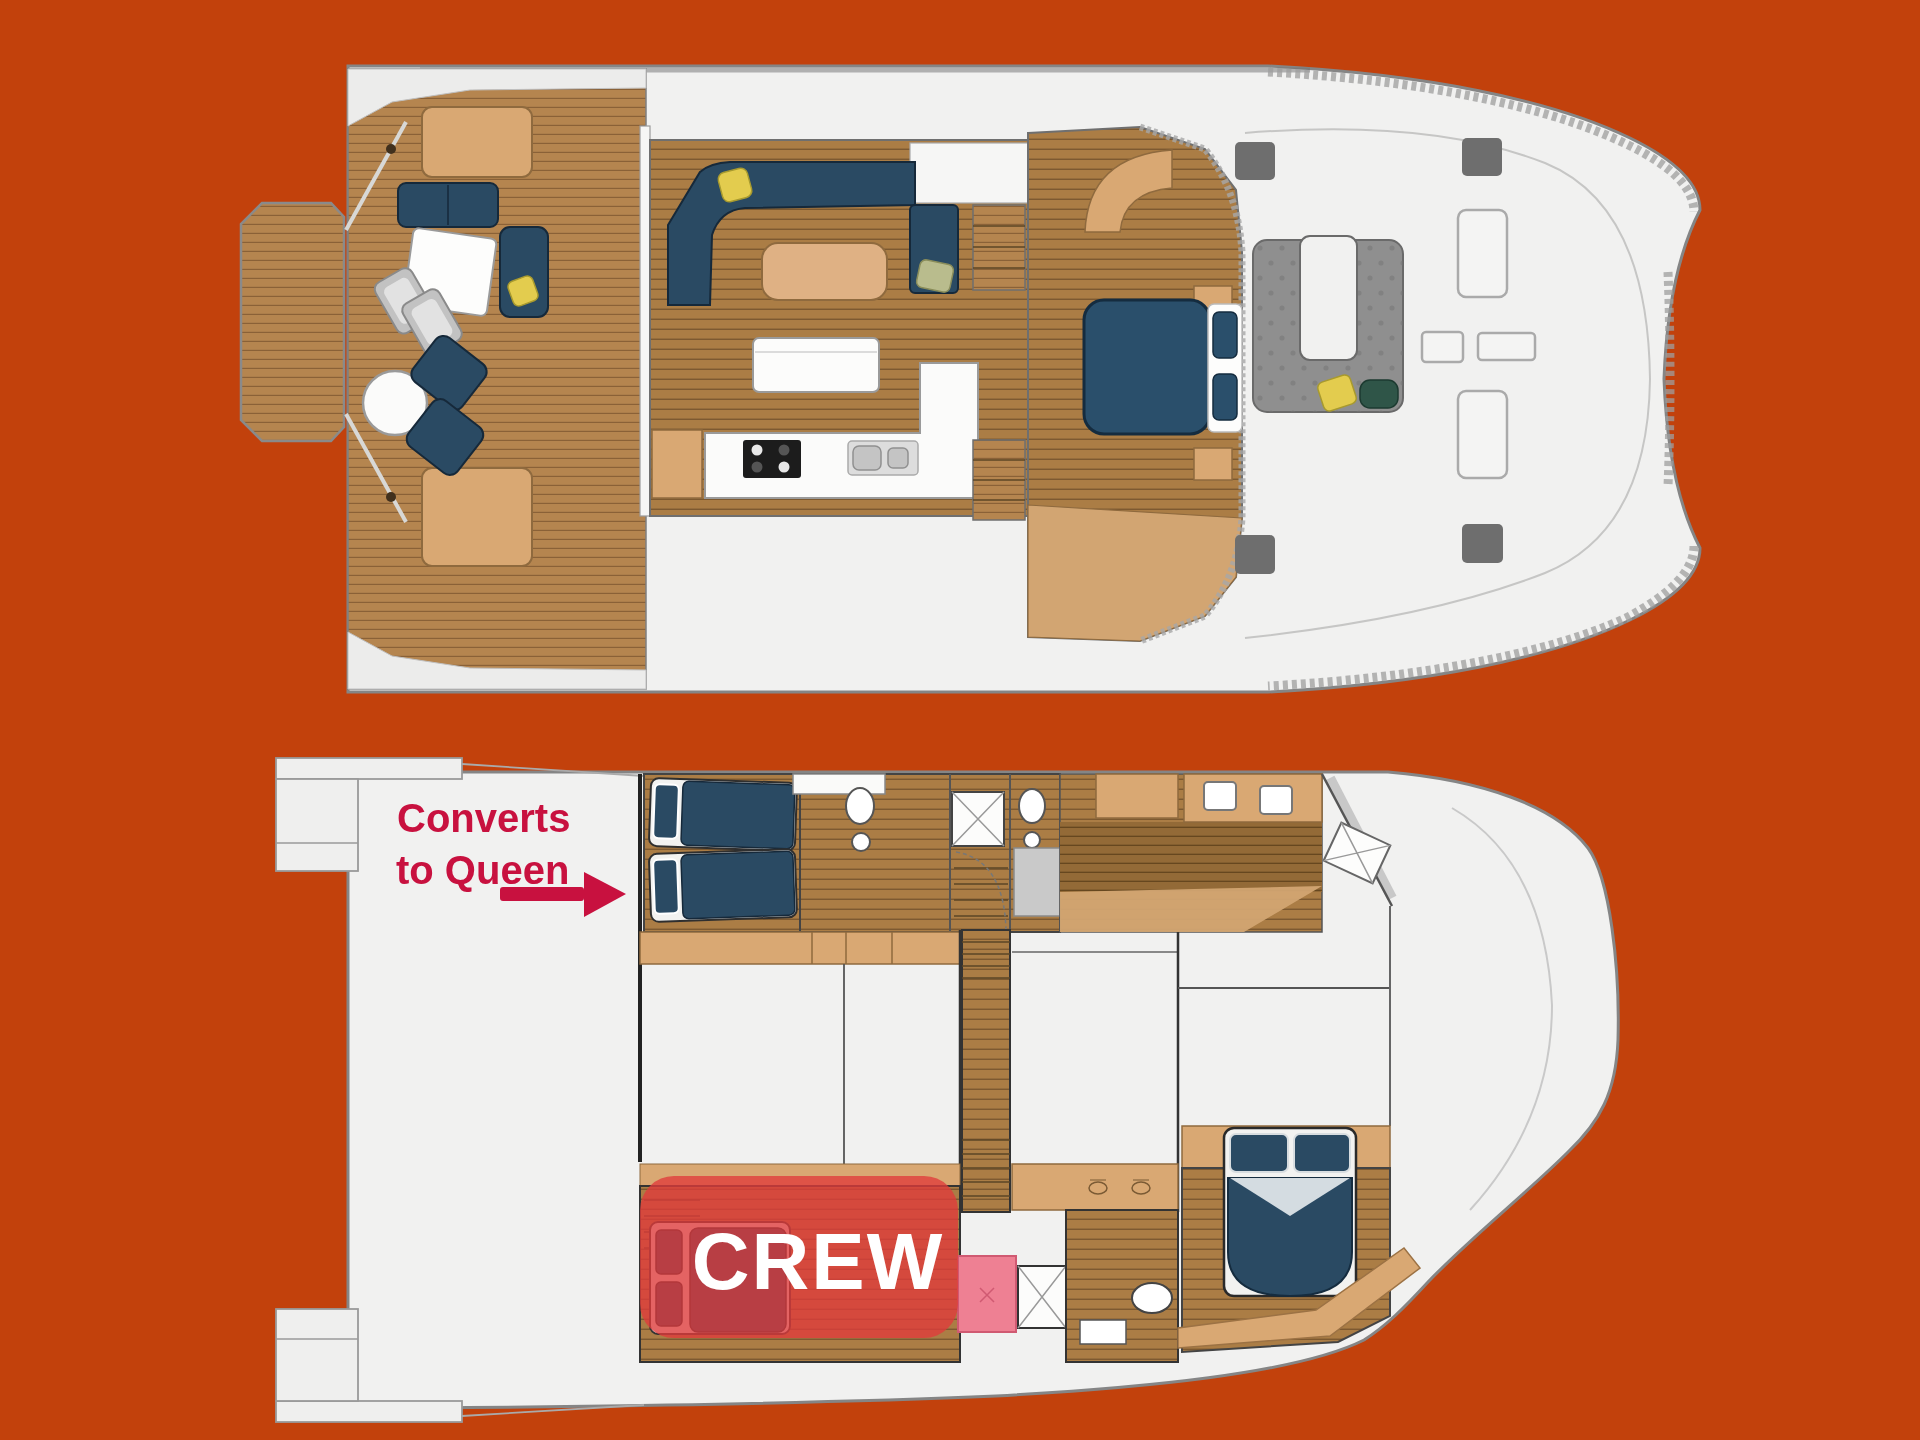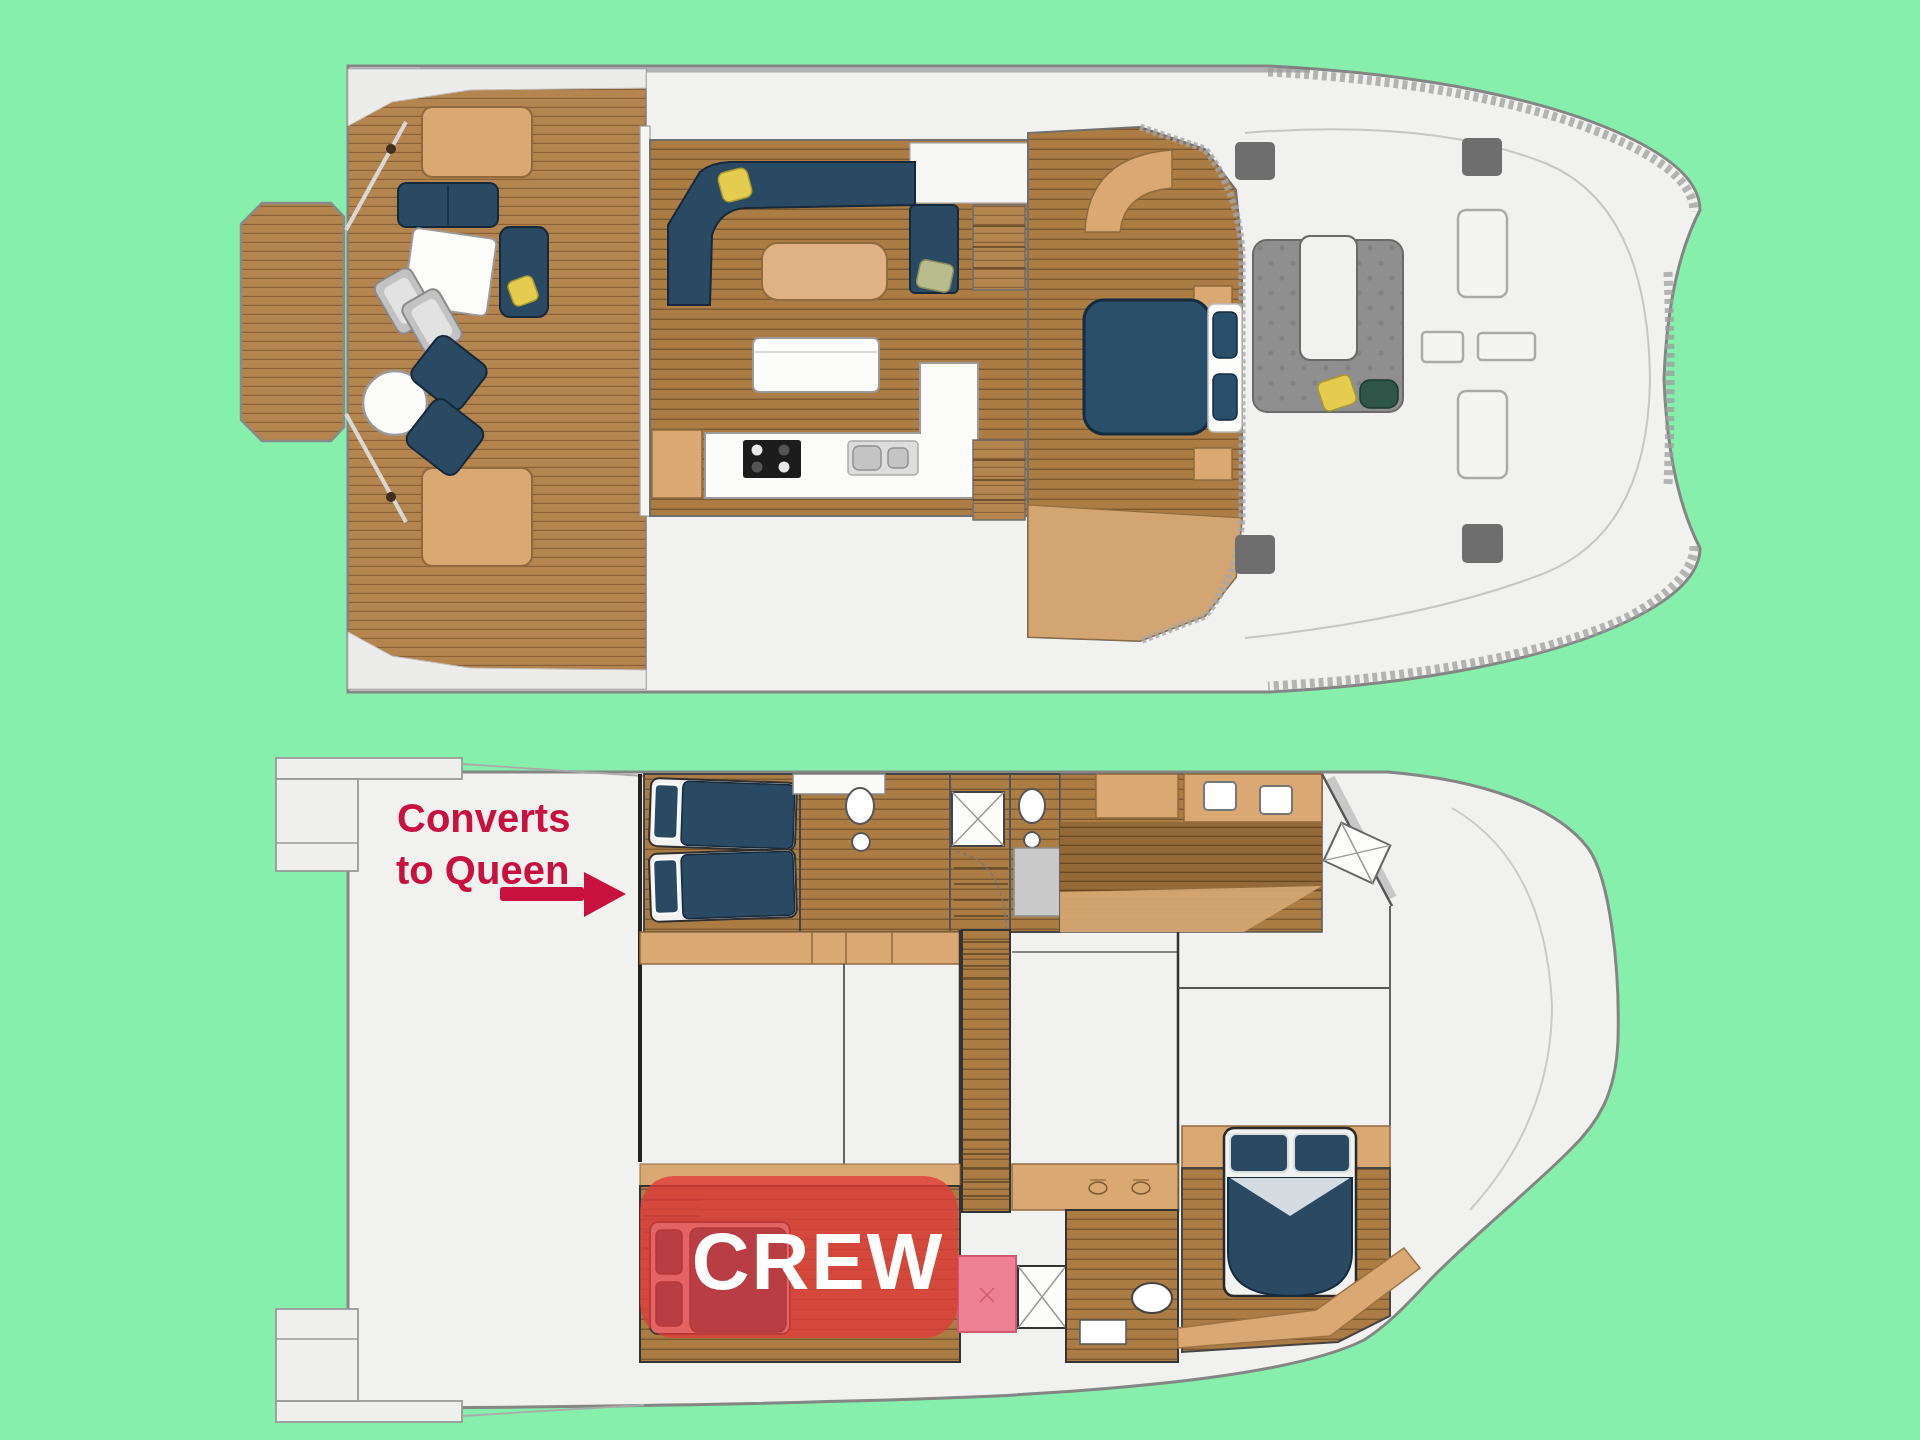--- a/index.html
+++ b/index.html
@@ -1,16 +1,16 @@
 <!DOCTYPE html>
 <html><head>
 <meta charset="utf-8">
 <style>
   html,body{margin:0;padding:0;background:#ffffff;}
-  .stage{position:relative;width:1920px;height:1440px;background:#86efac;overflow:hidden;
+  .stage{position:relative;width:1920px;height:1440px;background:#c2410c;overflow:hidden;
          font-family:"Liberation Sans",sans-serif;}
   svg{display:block;}
   .ann-text{font-family:"Liberation Sans",sans-serif;font-weight:bold;}
   .crew-text{font-family:"Liberation Sans",sans-serif;font-weight:bold;letter-spacing:2px;}
 </style>
 </head>
 <body>
 
 <div class="stage">
 <svg width="1920" height="1440" viewBox="0 0 1920 1440">

